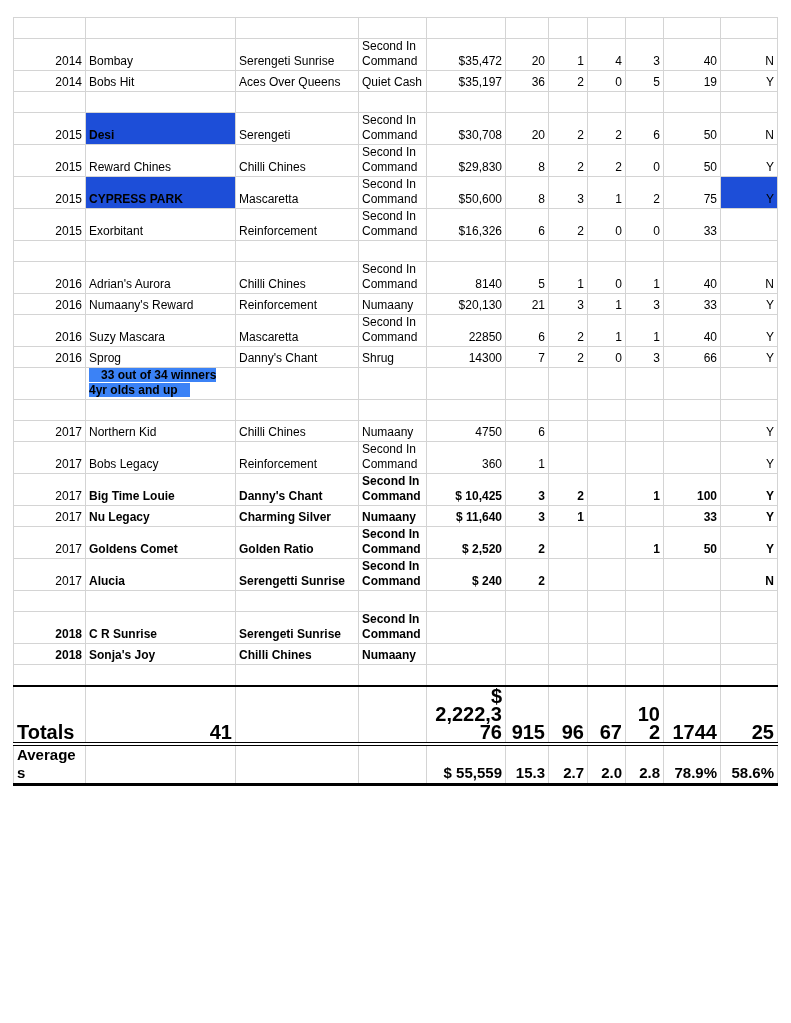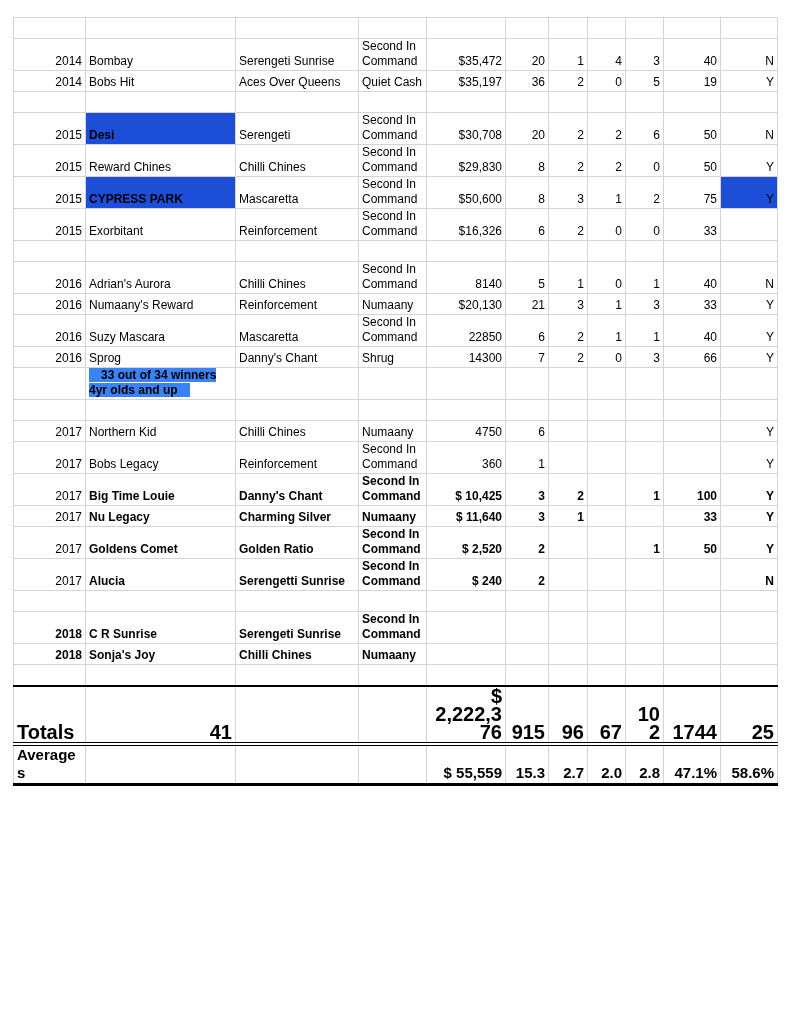--- a/index.html
+++ b/index.html
@@ -419,18 +419,18 @@
         <tr class="averages">
           <td class="l">Averages</td>
           <td class="r"></td>
           <td class="l"></td>
           <td class="l"></td>
           <td class="r">$ 55,559</td>
           <td class="r">15.3</td>
           <td class="r">2.7</td>
           <td class="r">2.0</td>
           <td class="r">2.8</td>
-          <td class="r">47.1%</td>
+          <td class="r">78.9%</td>
           <td class="r">58.6%</td>
         </tr>
       </tbody>
   </table>
 </div>
 
 </body></html>

